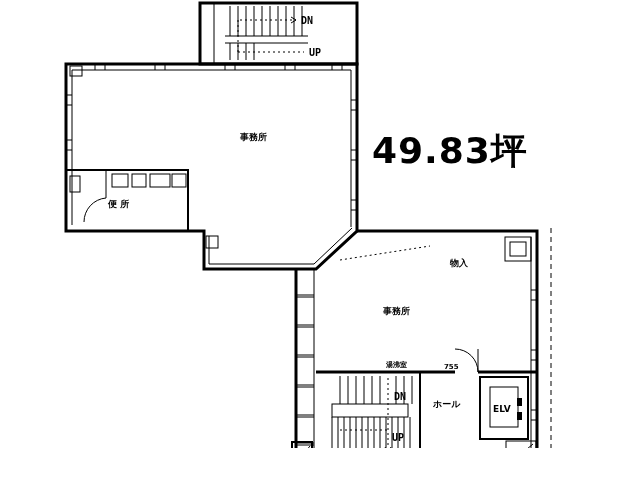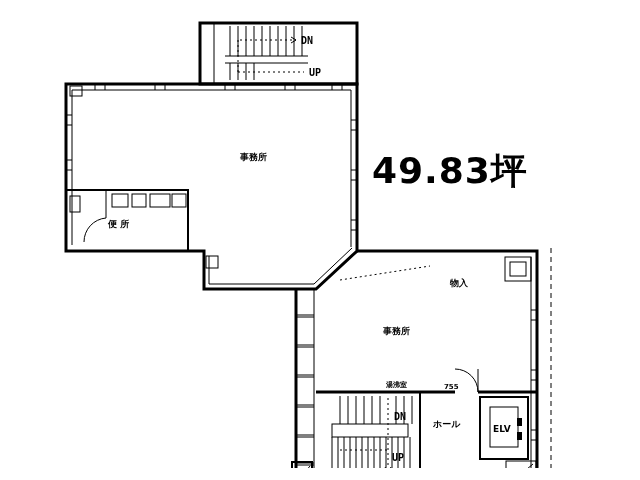--- a/index.html
+++ b/index.html
@@ -3,21 +3,20 @@
 <meta charset="utf-8">
 <style>
   html, body { margin: 0; padding: 0; background: #ffffff; }
   .canvas {
     position: relative;
     width: 640px;
     height: 448px;
     background: #ffffff;
     overflow: hidden;
     font-family: "DejaVu Sans", sans-serif;
-    margin-top: 20px;
   }
   svg { position: absolute; top: 0; left: 0; }
   .wall   { stroke: #000; fill: none; stroke-width: 3; }
   .wall2  { stroke: #000; fill: none; stroke-width: 2; }
   .thin   { stroke: #000; fill: none; stroke-width: 1; }
   .dash   { stroke: #000; fill: none; stroke-width: 1; stroke-dasharray: 5 4; }
   .dot    { stroke: #000; fill: none; stroke-width: 1; stroke-dasharray: 2 3; }
   .lbl    { fill: #000; font-family: "DejaVu Sans", sans-serif; font-size: 9px; font-weight: bold; }
   .lbl-sm { fill: #000; font-family: "DejaVu Sans", sans-serif; font-size: 7px; font-weight: bold; }
   .stairlbl { fill: #000; font-family: "DejaVu Sans Mono", monospace; font-size: 10px; font-weight: bold; }

